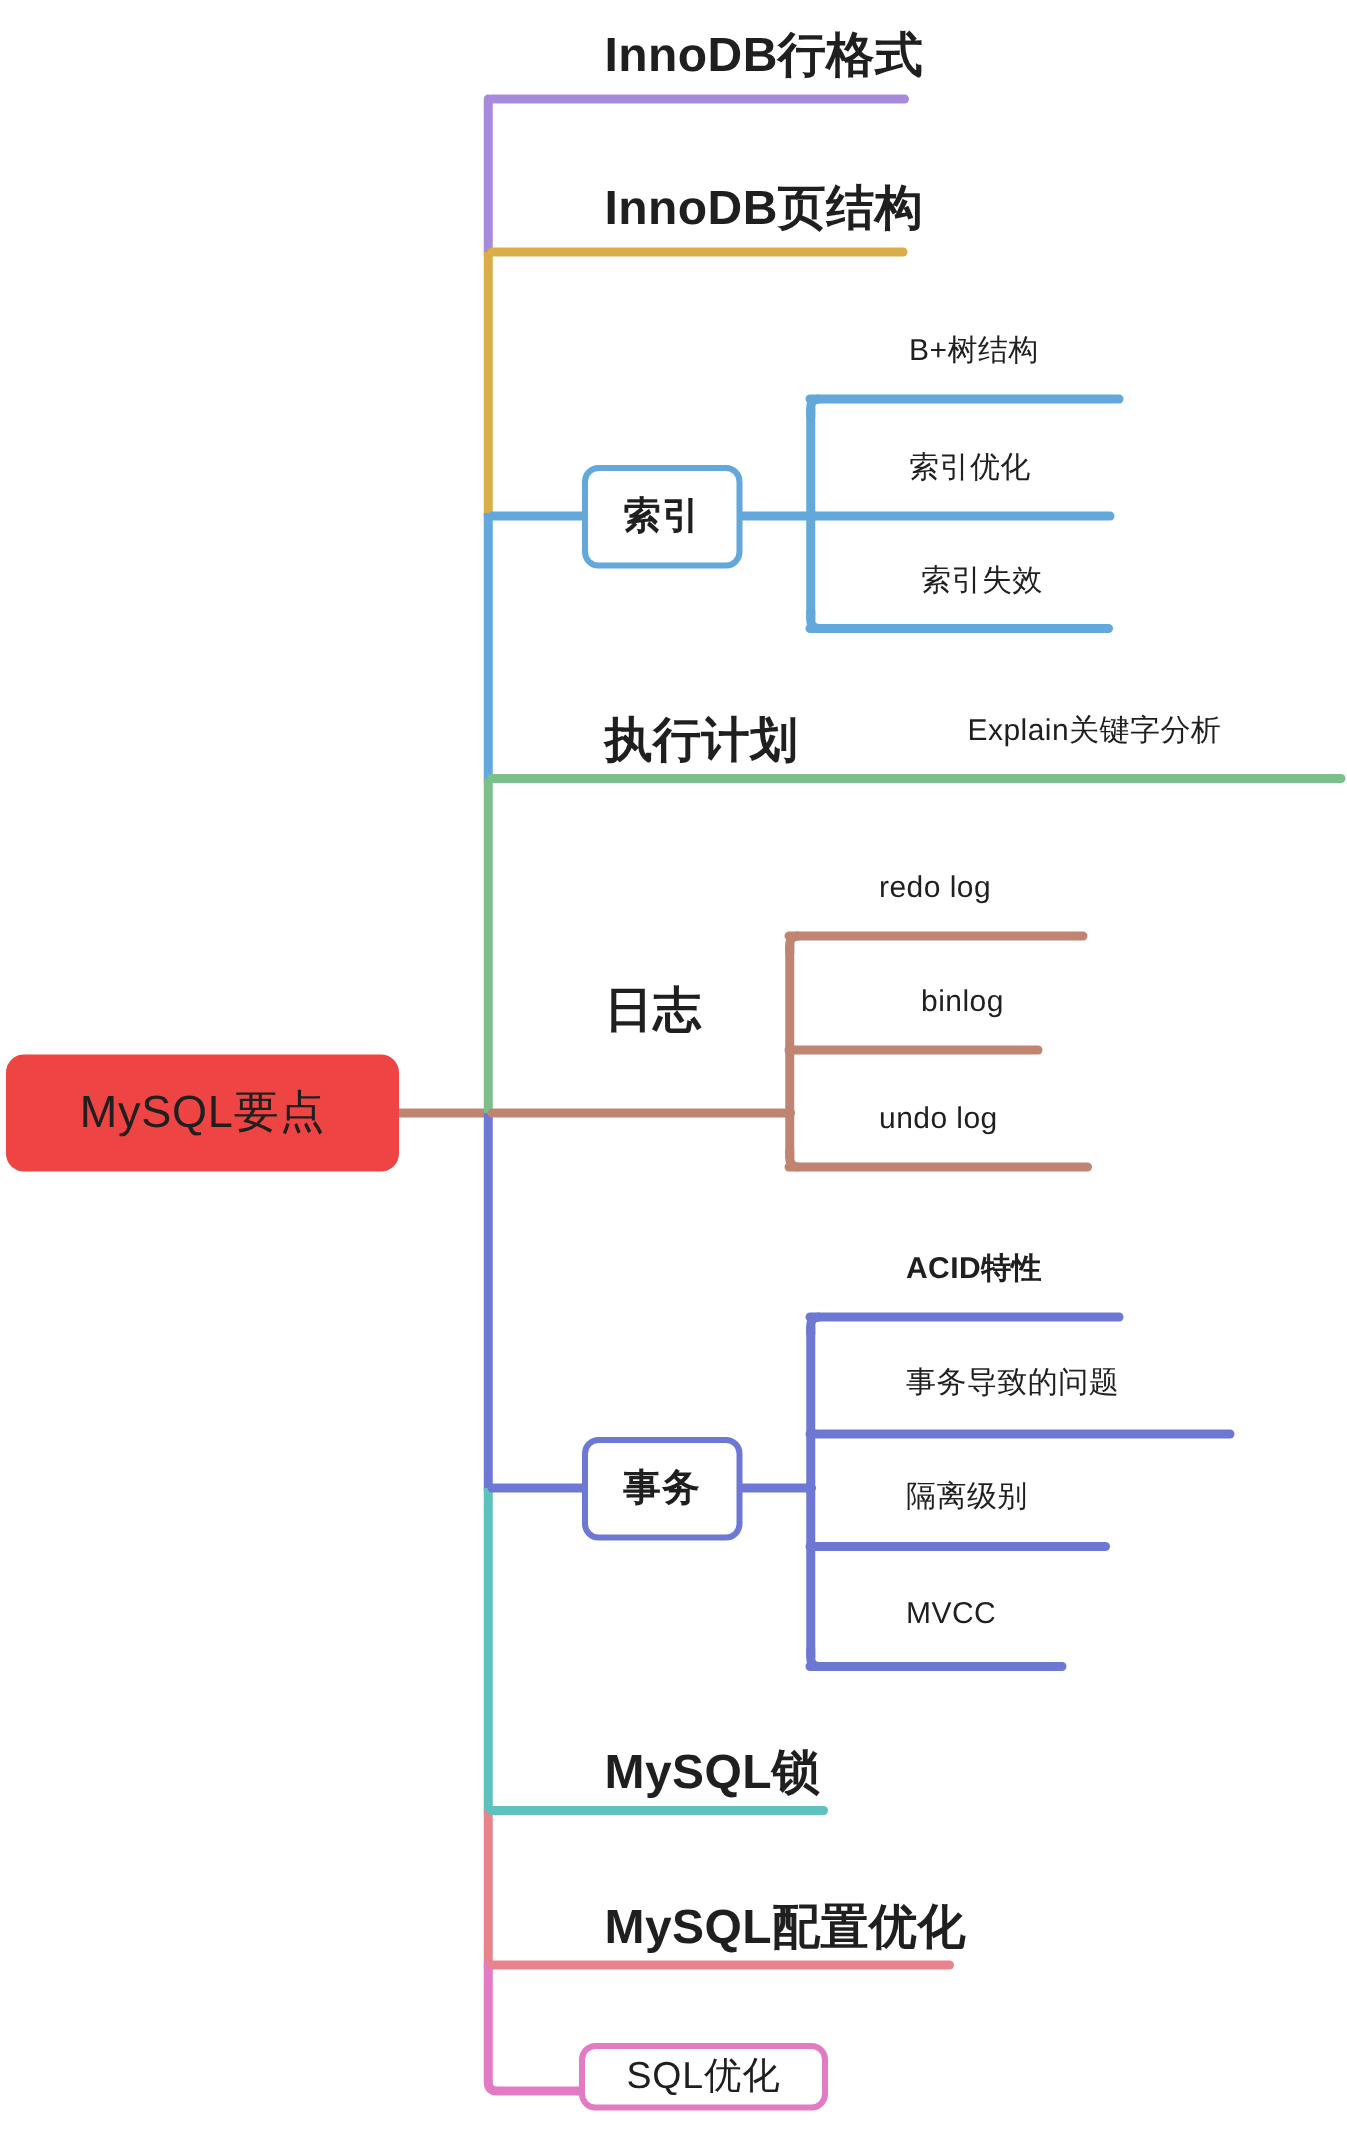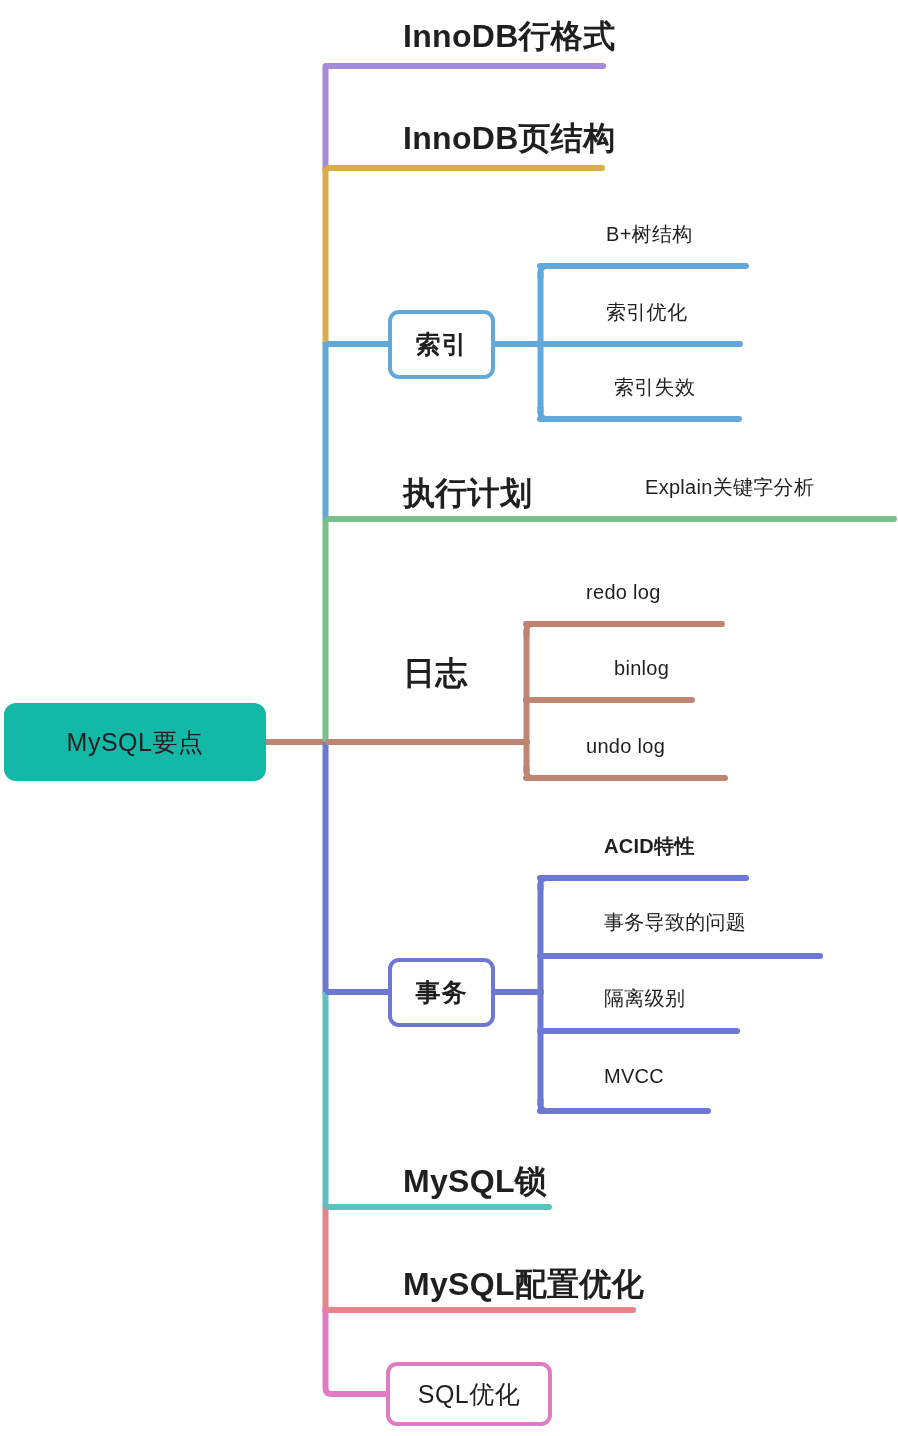--- a/index.html
+++ b/index.html
@@ -26,24 +26,24 @@
   .node {
     position: absolute;
     white-space: nowrap;
     color: #1f1f1f;
     line-height: 1;
   }
   
   .root {
     left: 4px; top: 703px;
     width: 262px; height: 78px;
-    background: #14b8a6;
+    background: #ef4444;
     border-radius: 12px;
     display: flex; align-items: center; justify-content: center;
-    font-size: 25px;
+    font-size: 30px;
     font-weight: 500;
     letter-spacing: 0.5px;
   }
   
   .lvl2 {
     font-size: 32px;
     font-weight: 700;
     letter-spacing: 0.3px;
   }
   
@@ -58,21 +58,21 @@
     background: #ffffff;
     border-style: solid;
     border-width: 4px;
     border-radius: 11px;
     font-size: 25px;
     font-weight: 700;
     letter-spacing: 1px;
   }
   #box-index   { left: 388px; top: 310px;  width: 107px; height: 69px; }
   #box-trans   { left: 388px; top: 958px;  width: 107px; height: 69px; }
-  #box-sqlopt  { left: 386px; top: 1362px; width: 166px; height: 64px; font-weight:400; letter-spacing:0.5px; }
+  #box-sqlopt  { left: 386px; top: 1362px; width: 166px; height: 45px; font-weight:400; letter-spacing:0.5px; }
 </style>
 </head>
 <body>
 
 <div id="mindmap">
 
   <svg id="wires" viewBox="0 0 898 1436" width="898" height="1436">
 
     <path d="M 266 742 L 326 742" fill="none" stroke="#c08472" stroke-width="6" stroke-linecap="round"></path>
 

